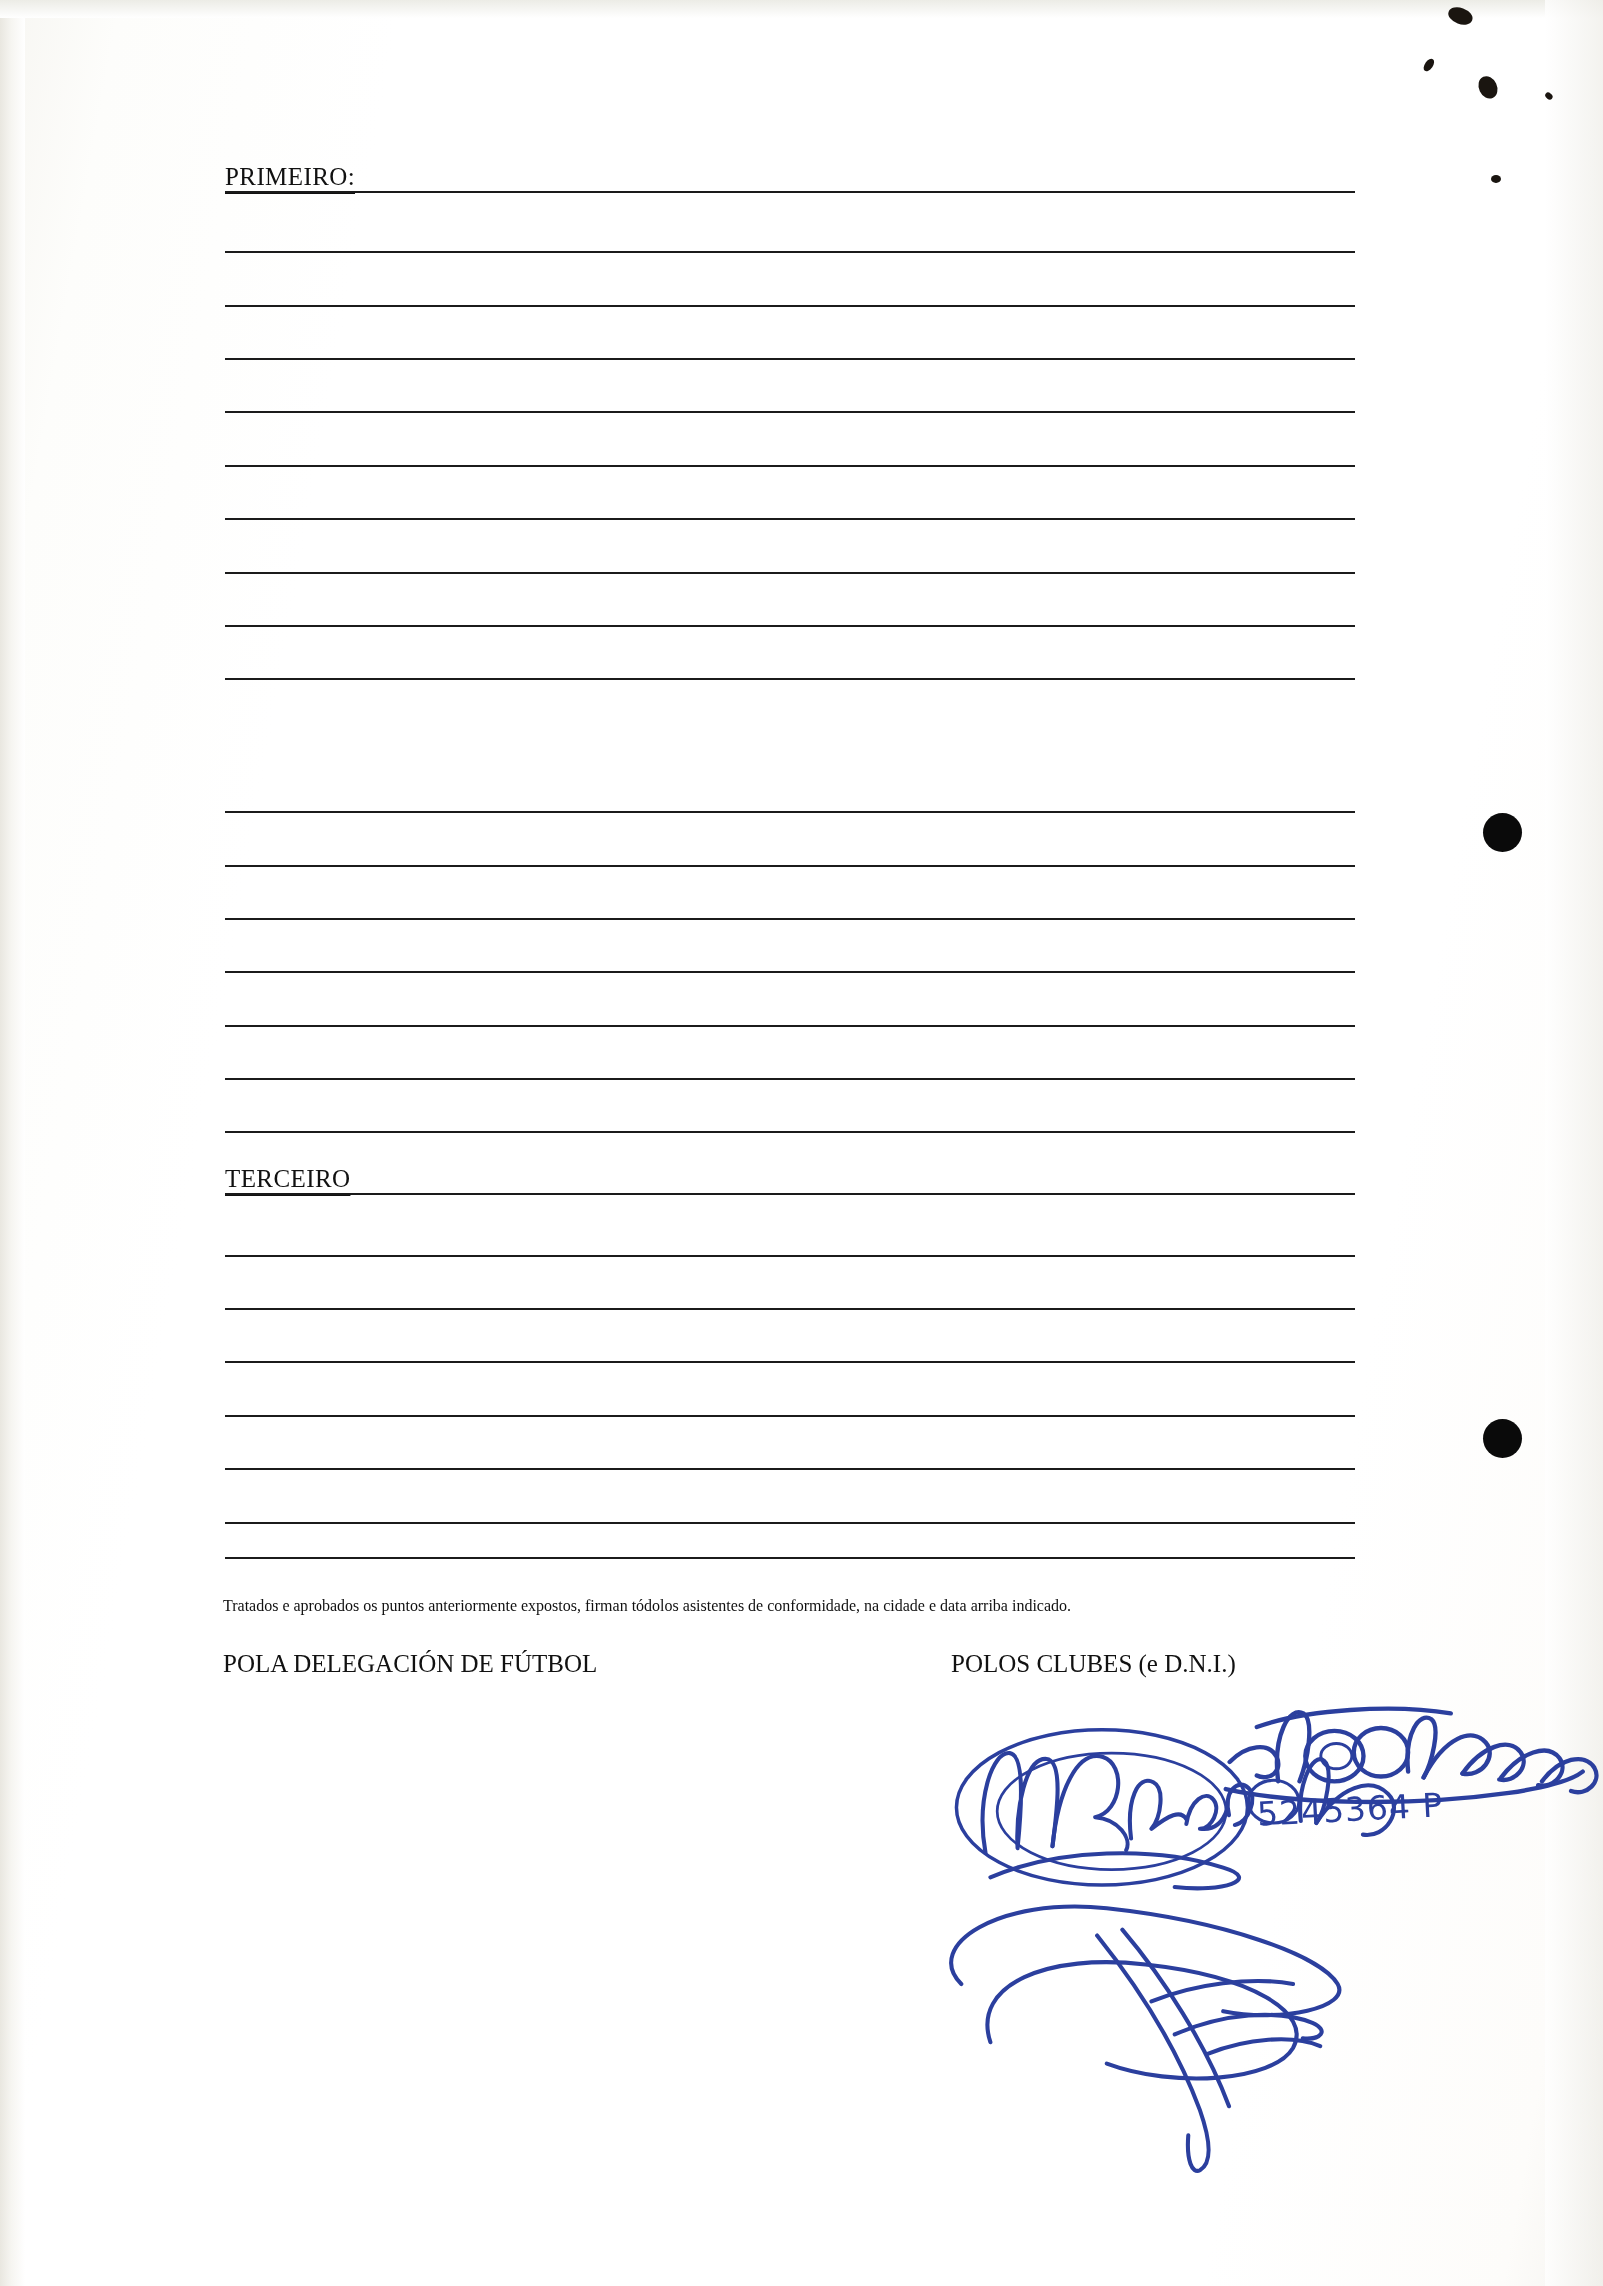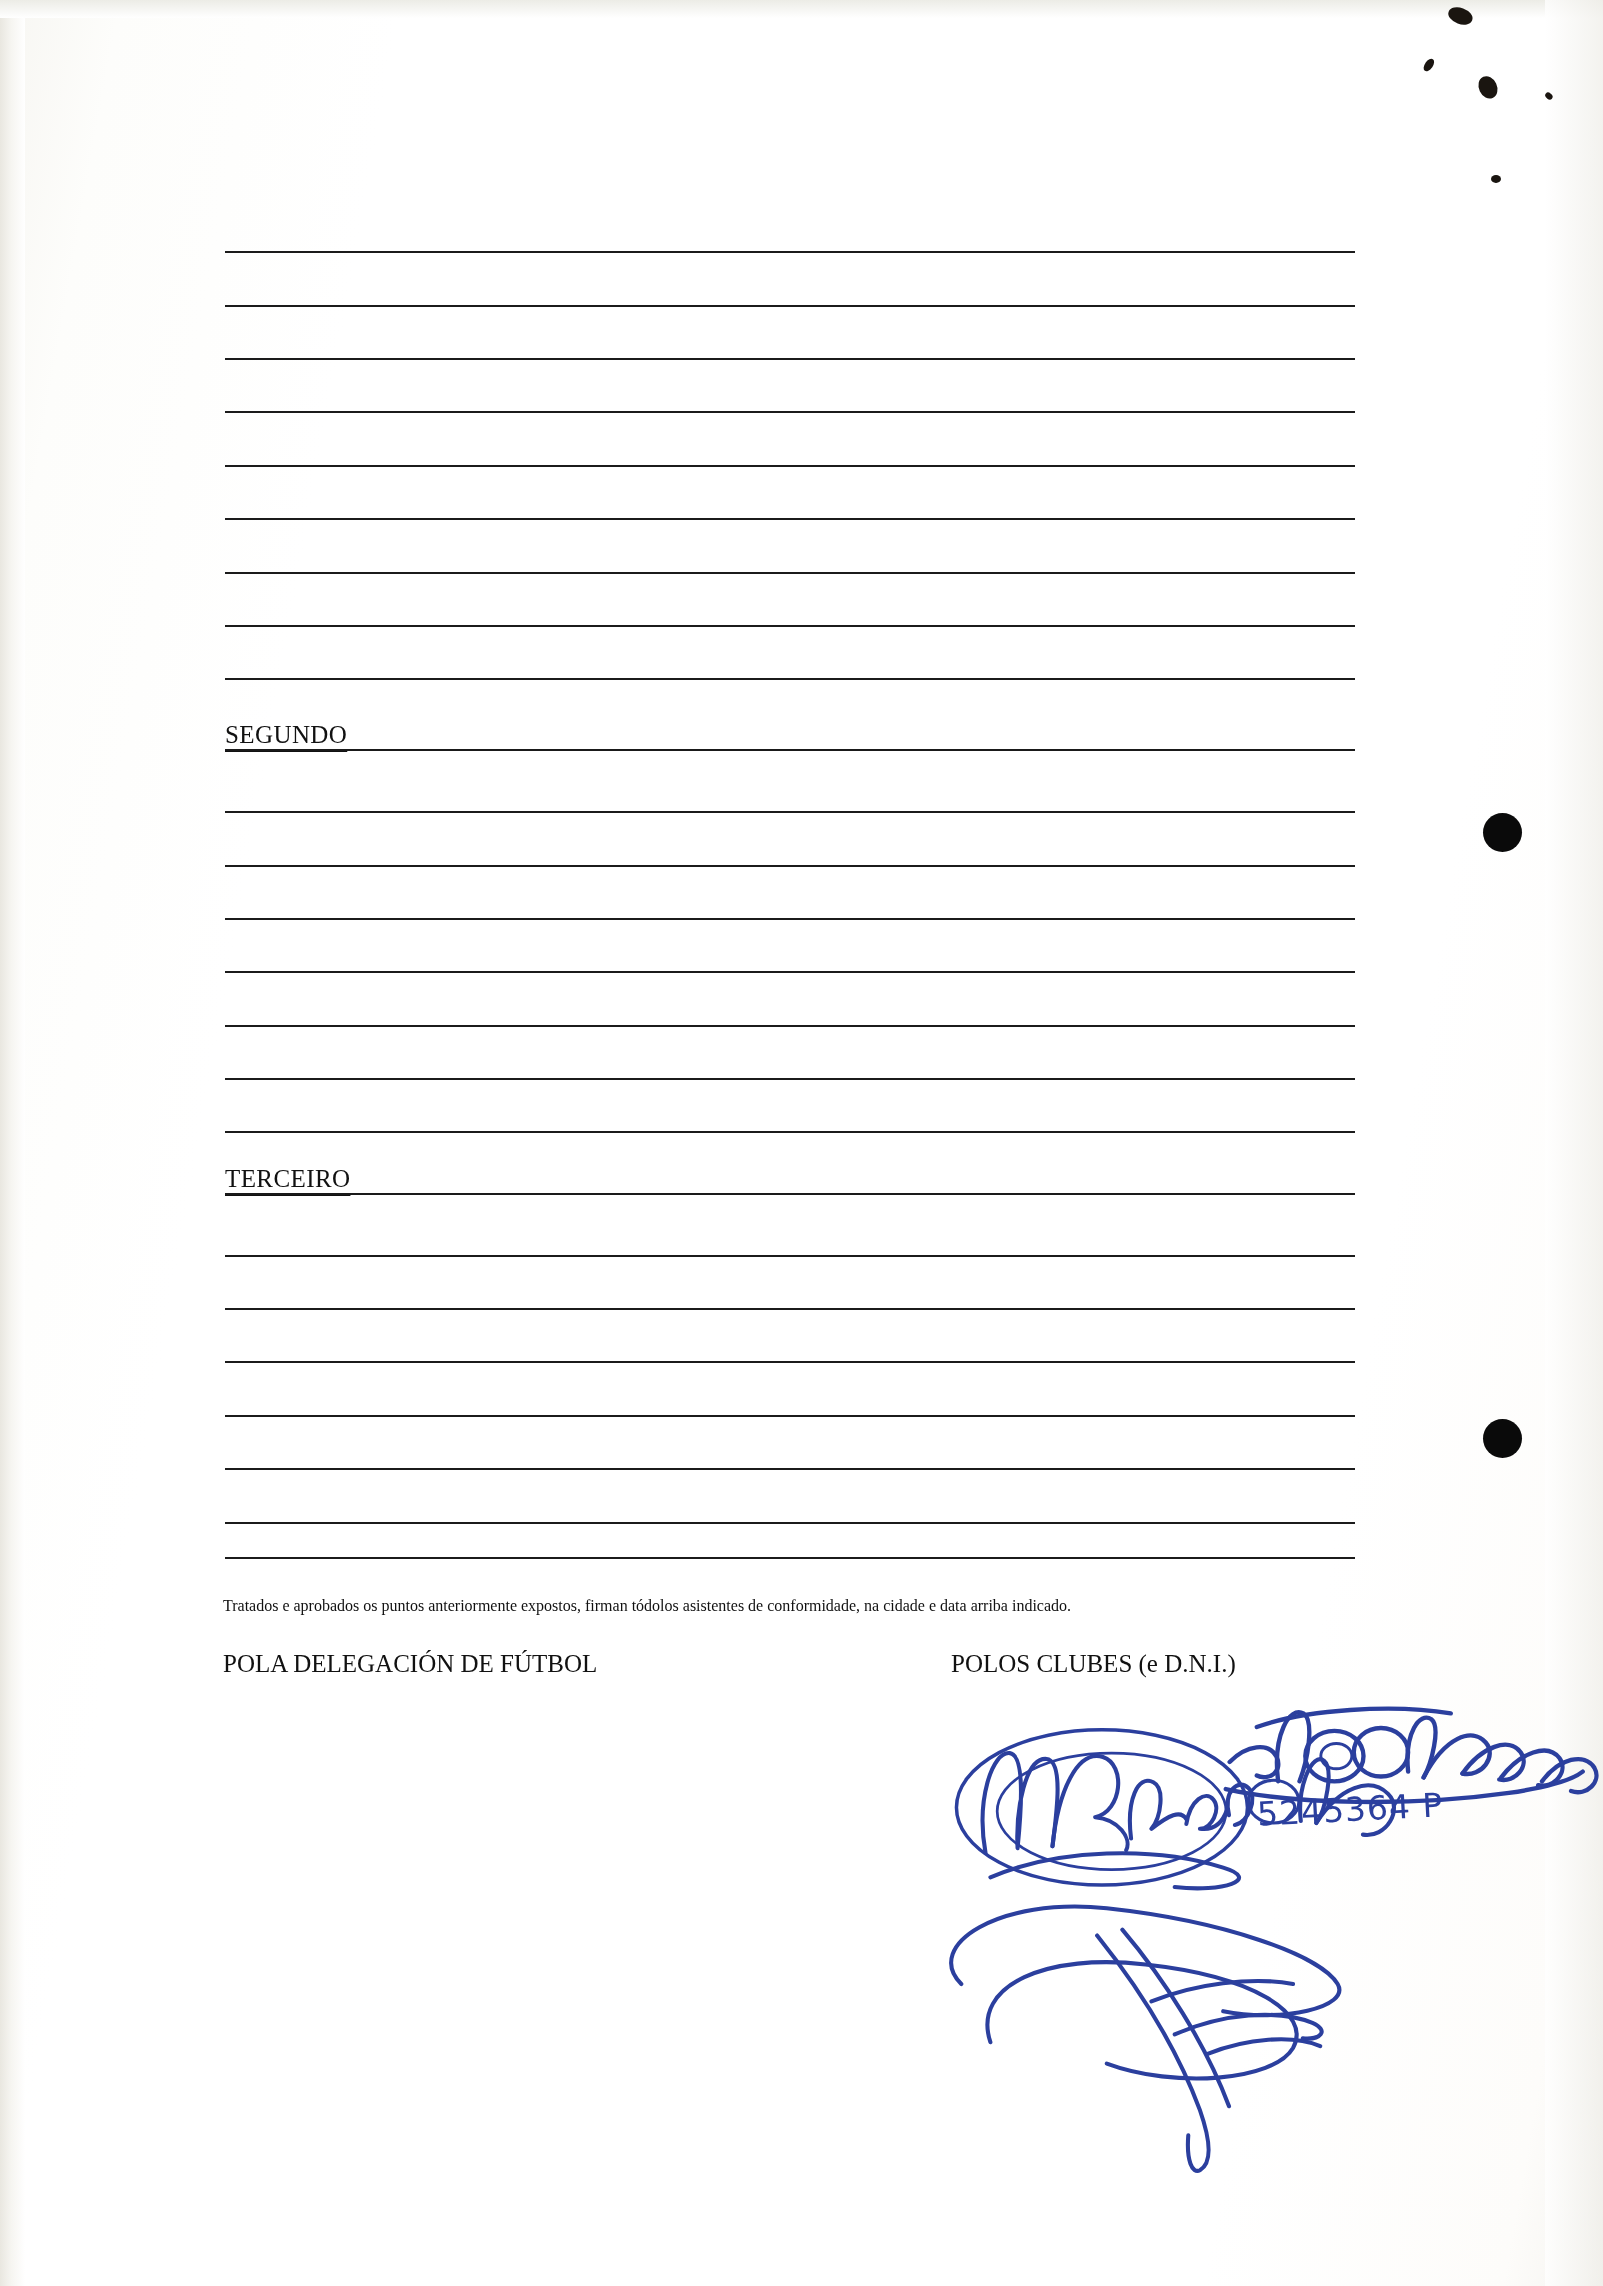--- a/index.html
+++ b/index.html
@@ -149,34 +149,34 @@
 <body>
 
 <div class="page">
   <div class="paper"></div>
   <div class="edge-left"></div>
   <div class="edge-top"></div>
   <div class="edge-right-shadow"></div>
 
   <div class="content">
 
+    <div class="sec" style="top:184px;">
+      <span class="label">PRIMEIRO:</span>
+      <span class="rule"></span>
+    </div>
     <div class="rline" style="top:251px;"></div>
     <div class="rline" style="top:305px;"></div>
     <div class="rline" style="top:358px;"></div>
     <div class="rline" style="top:411px;"></div>
     <div class="rline" style="top:465px;"></div>
     <div class="rline" style="top:518px;"></div>
     <div class="rline" style="top:572px;"></div>
     <div class="rline" style="top:625px;"></div>
     <div class="rline" style="top:678px;"></div>
 
-    <div class="sec" style="top:742px;">
-      <span class="label">SEGUNDO</span>
-      <span class="rule"></span>
-    </div>
     <div class="rline" style="top:811px;"></div>
     <div class="rline" style="top:865px;"></div>
     <div class="rline" style="top:918px;"></div>
     <div class="rline" style="top:971px;"></div>
     <div class="rline" style="top:1025px;"></div>
     <div class="rline" style="top:1078px;"></div>
     <div class="rline" style="top:1131px;"></div>
 
     <div class="sec" style="top:1186px;">
       <span class="label">TERCEIRO</span>

